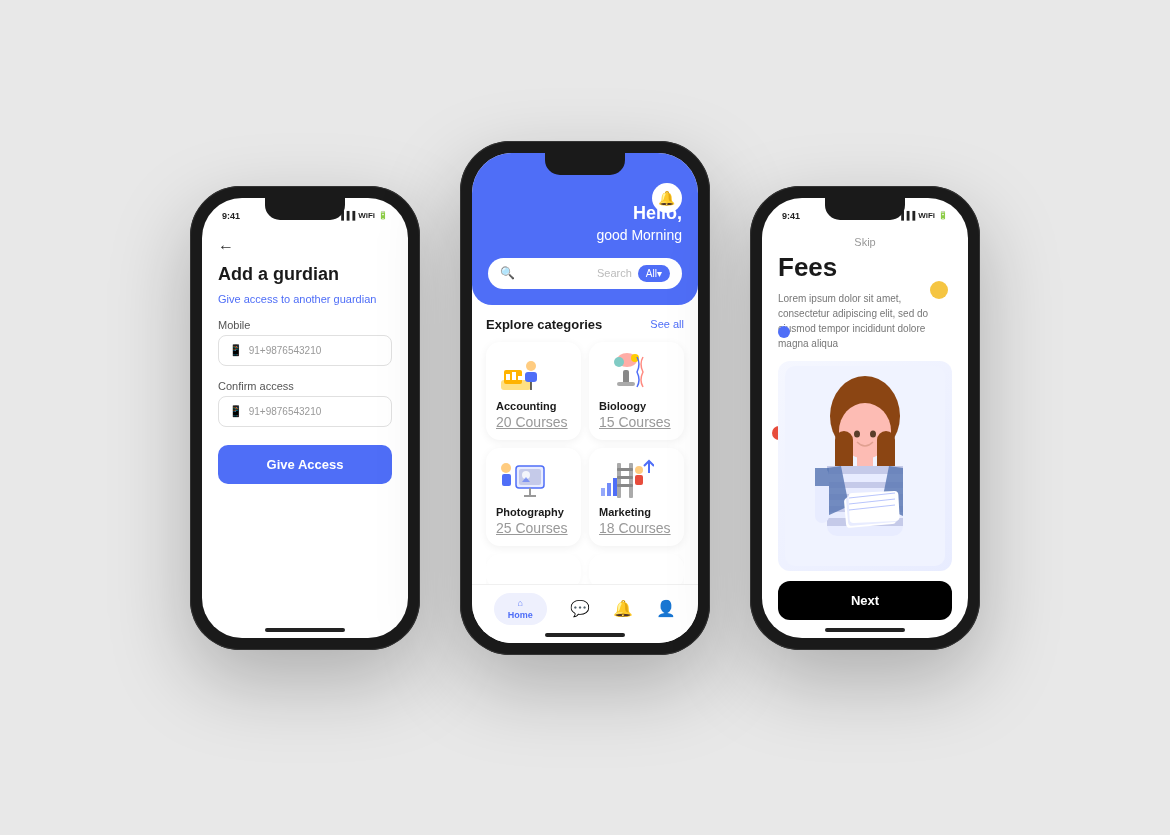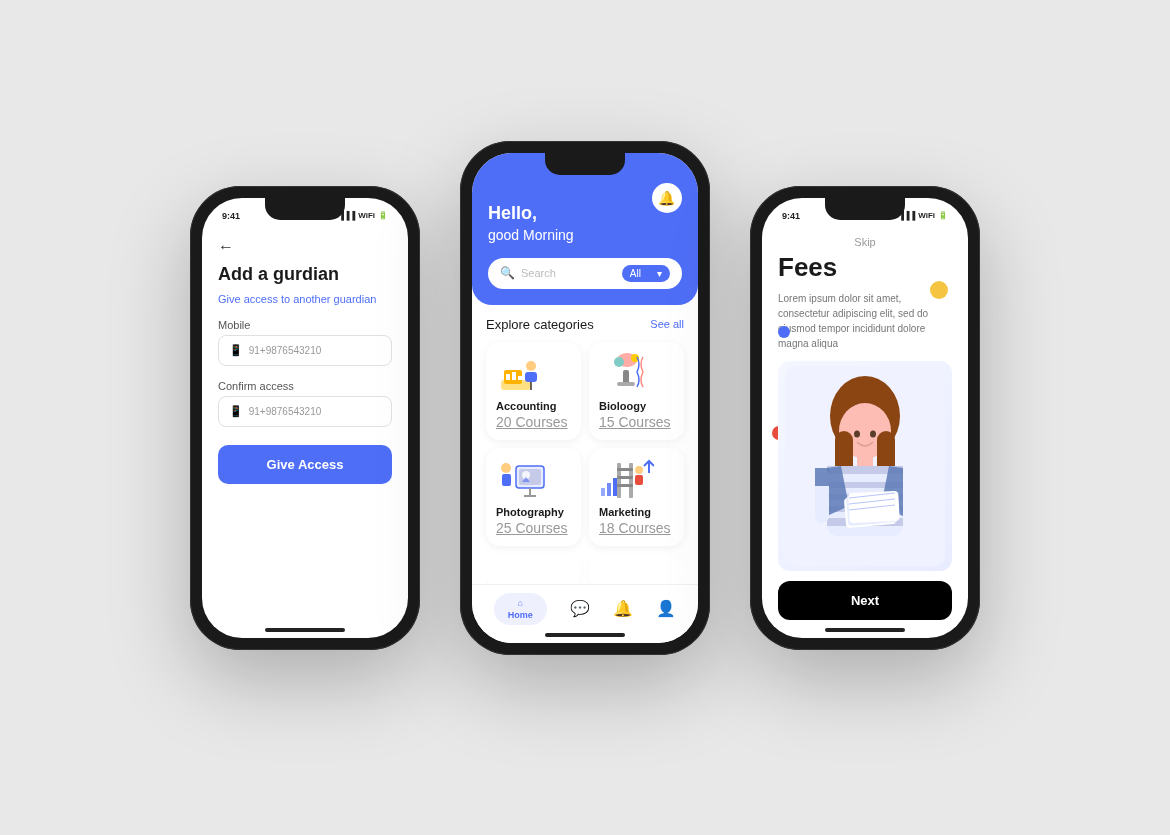--- a/index.html
+++ b/index.html
@@ -30,21 +30,21 @@
       position: relative;
     }
     .phone-inner {
       background: white;
       border-radius: 40px;
       overflow: hidden;
       position: relative;
     }
     .phone-1 { width: 230px; }
     .phone-1 .phone-inner { width: 206px; height: 440px; }
-    .phone-2 { width: 250px; transform: translateY(-20px); }
+    .phone-2 { width: 250px; transform: translateY(-20px); text-align: right; }
     .phone-2 .phone-inner { width: 226px; height: 490px; }
     .phone-3 { width: 230px; }
     .phone-3 .phone-inner { width: 206px; height: 440px; }
 
     .notch {
       position: absolute;
       top: 0;
       left: 50%;
       transform: translateX(-50%);
       width: 80px;
@@ -166,30 +166,30 @@
     }
     .search-text { flex: 1; font-size: 11px; color: #bbb; }
     .search-dropdown {
       background: #4f6ef7;
       color: white;
       border-radius: 15px;
       padding: 3px 8px;
       font-size: 10px;
       display: flex;
       align-items: center;
-      gap: 16px;
+      gap: 0;
     }
     .categories-section { padding: 12px 14px 0; }
     .section-header {
       display: flex;
       justify-content: space-between;
       align-items: center;
       margin-bottom: 10px;
     }
-    .section-title { font-size: 13px; font-weight: 400; color: #1a1a1a; }
+    .section-title { font-size: 13px; font-weight: 700; color: #1a1a1a; }
     .see-all { font-size: 11px; color: #4f6ef7; font-weight: 500; }
     .categories-grid {
       display: grid;
       grid-template-columns: 1fr 1fr;
       gap: 8px;
     }
     .category-card {
       background: white;
       border-radius: 14px;
       padding: 10px;

